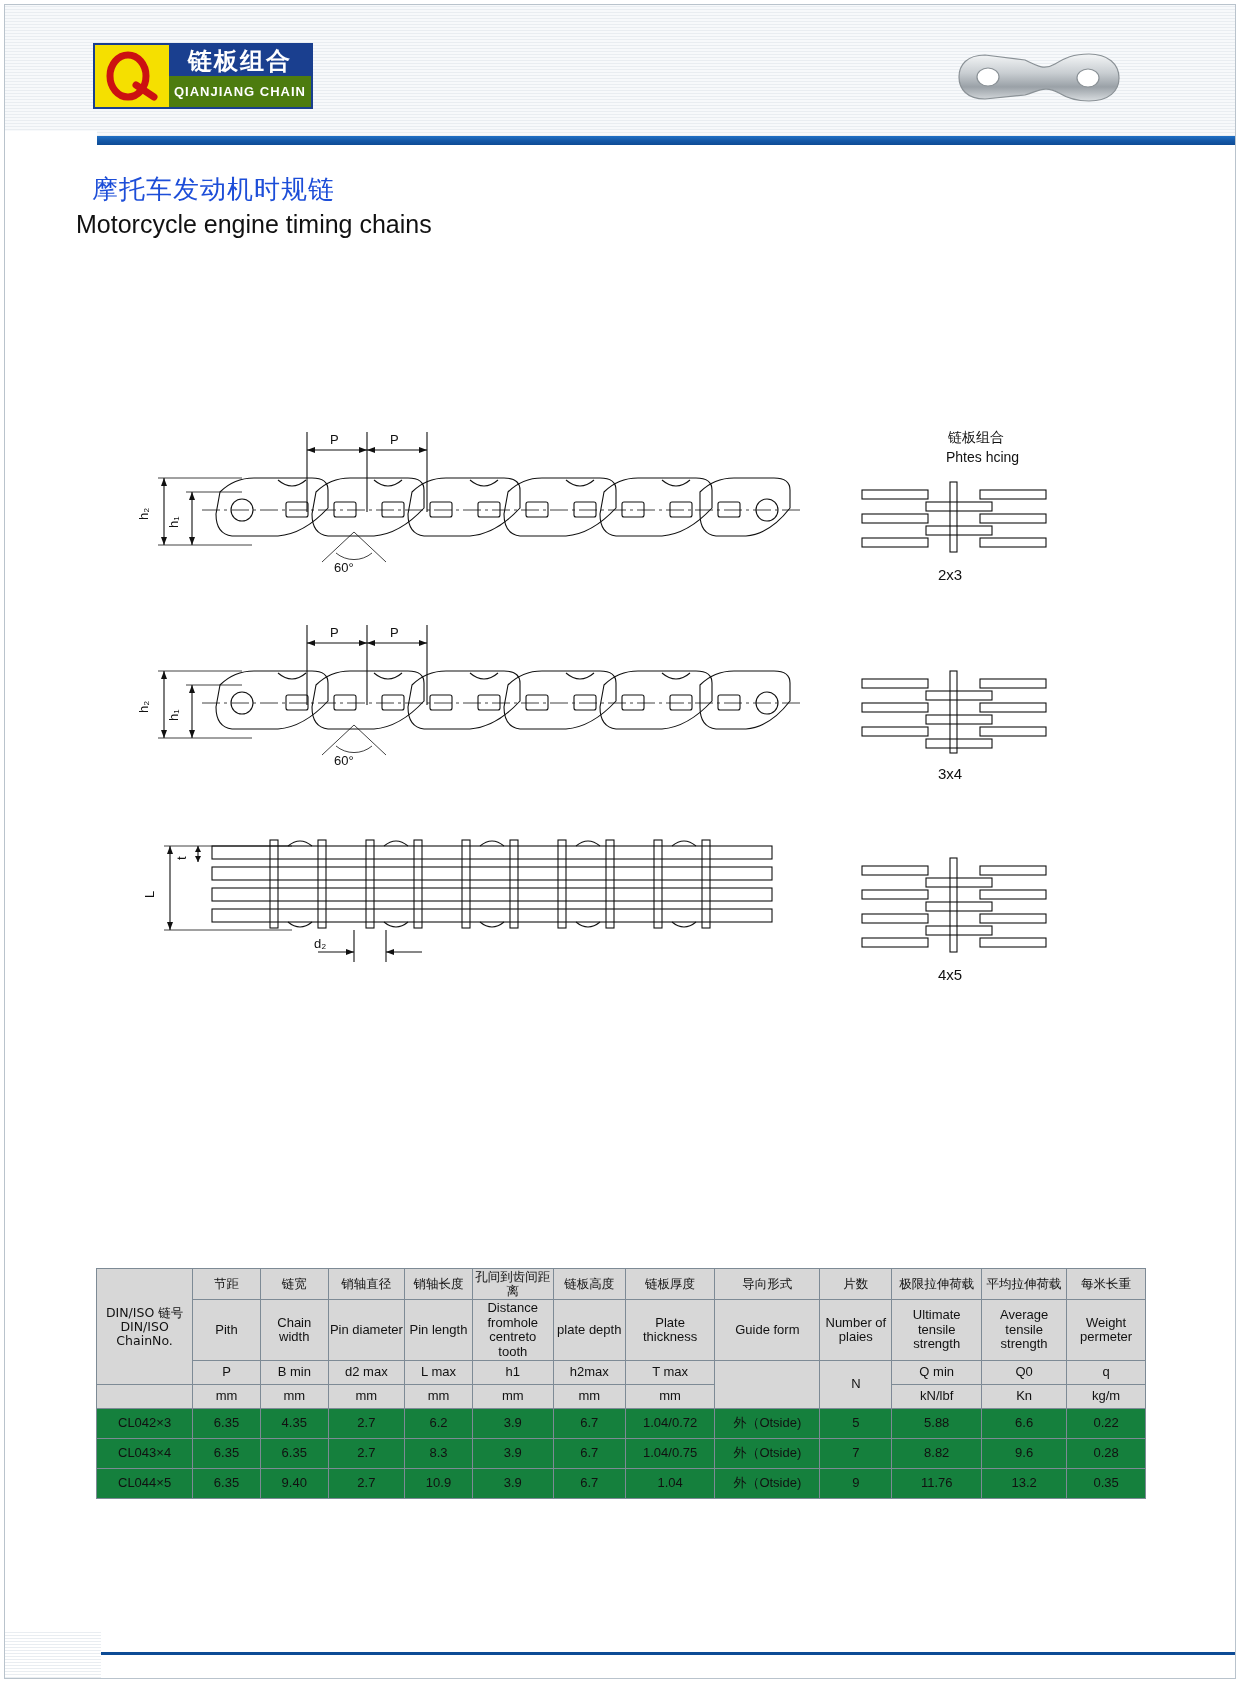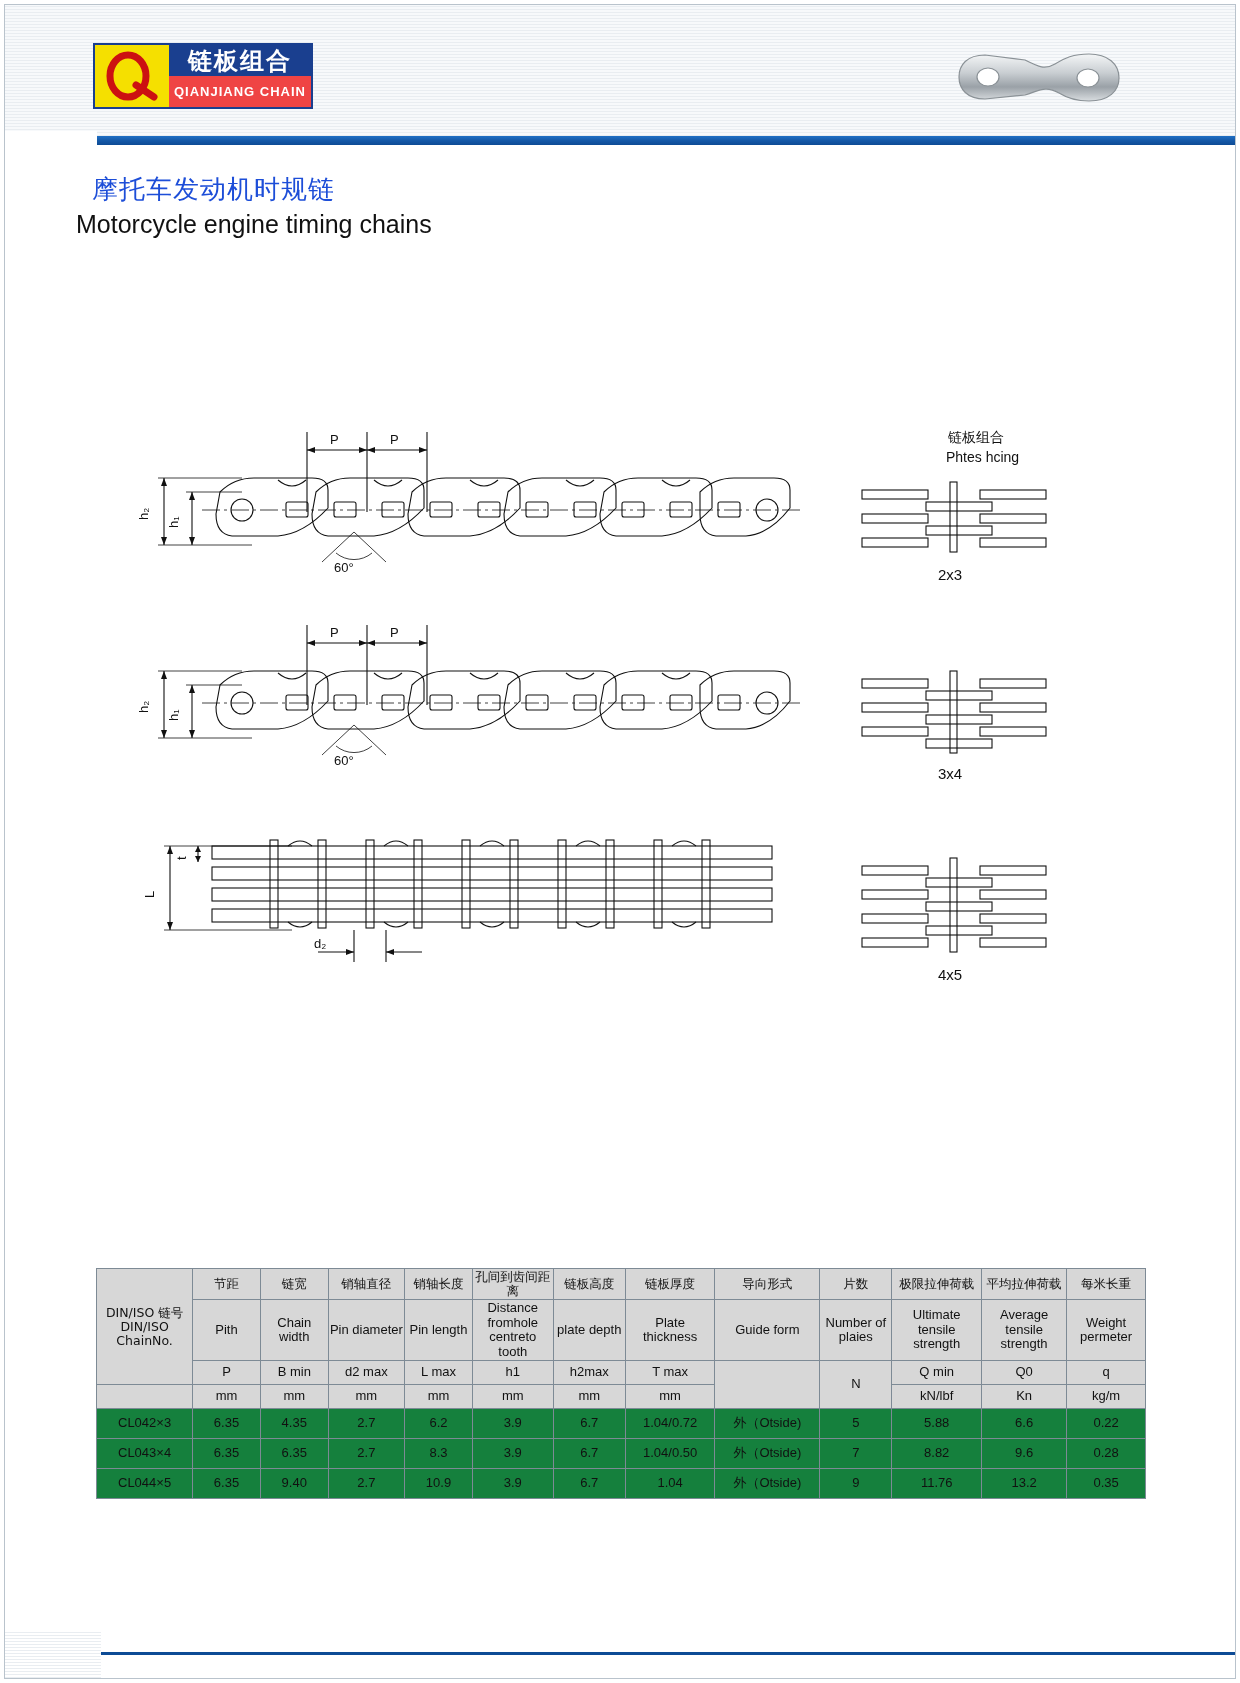--- a/index.html
+++ b/index.html
@@ -53,21 +53,21 @@
   .logo-cn{
     height:50%;
     background:#1a3f8f;
     color:#ffffff;
     font-size:24px;font-weight:bold;
     letter-spacing:2px;
     display:flex;align-items:center;justify-content:center;
   }
   .logo-en{
     height:50%;
-    background:#ef4444;
+    background:#4d7c0f;
     color:#ffffff;
     font-size:13px;font-weight:bold;
     letter-spacing:1px;
     display:flex;align-items:center;justify-content:center;
   }
   .header-part{
     position:absolute;right:112px;top:42px;width:168px;height:60px;
   }
   
   .title-cn{
@@ -502,21 +502,21 @@
           <td>0.22</td>
         </tr>
         <tr>
           <td>CL043×4</td>
           <td>6.35</td>
           <td>6.35</td>
           <td>2.7</td>
           <td>8.3</td>
           <td>3.9</td>
           <td>6.7</td>
-          <td>1.04/0.50</td>
+          <td>1.04/0.75</td>
           <td class="cell-cn">外（Otside)</td>
           <td>7</td>
           <td>8.82</td>
           <td>9.6</td>
           <td>0.28</td>
         </tr>
         <tr>
           <td>CL044×5</td>
           <td>6.35</td>
           <td>9.40</td>

